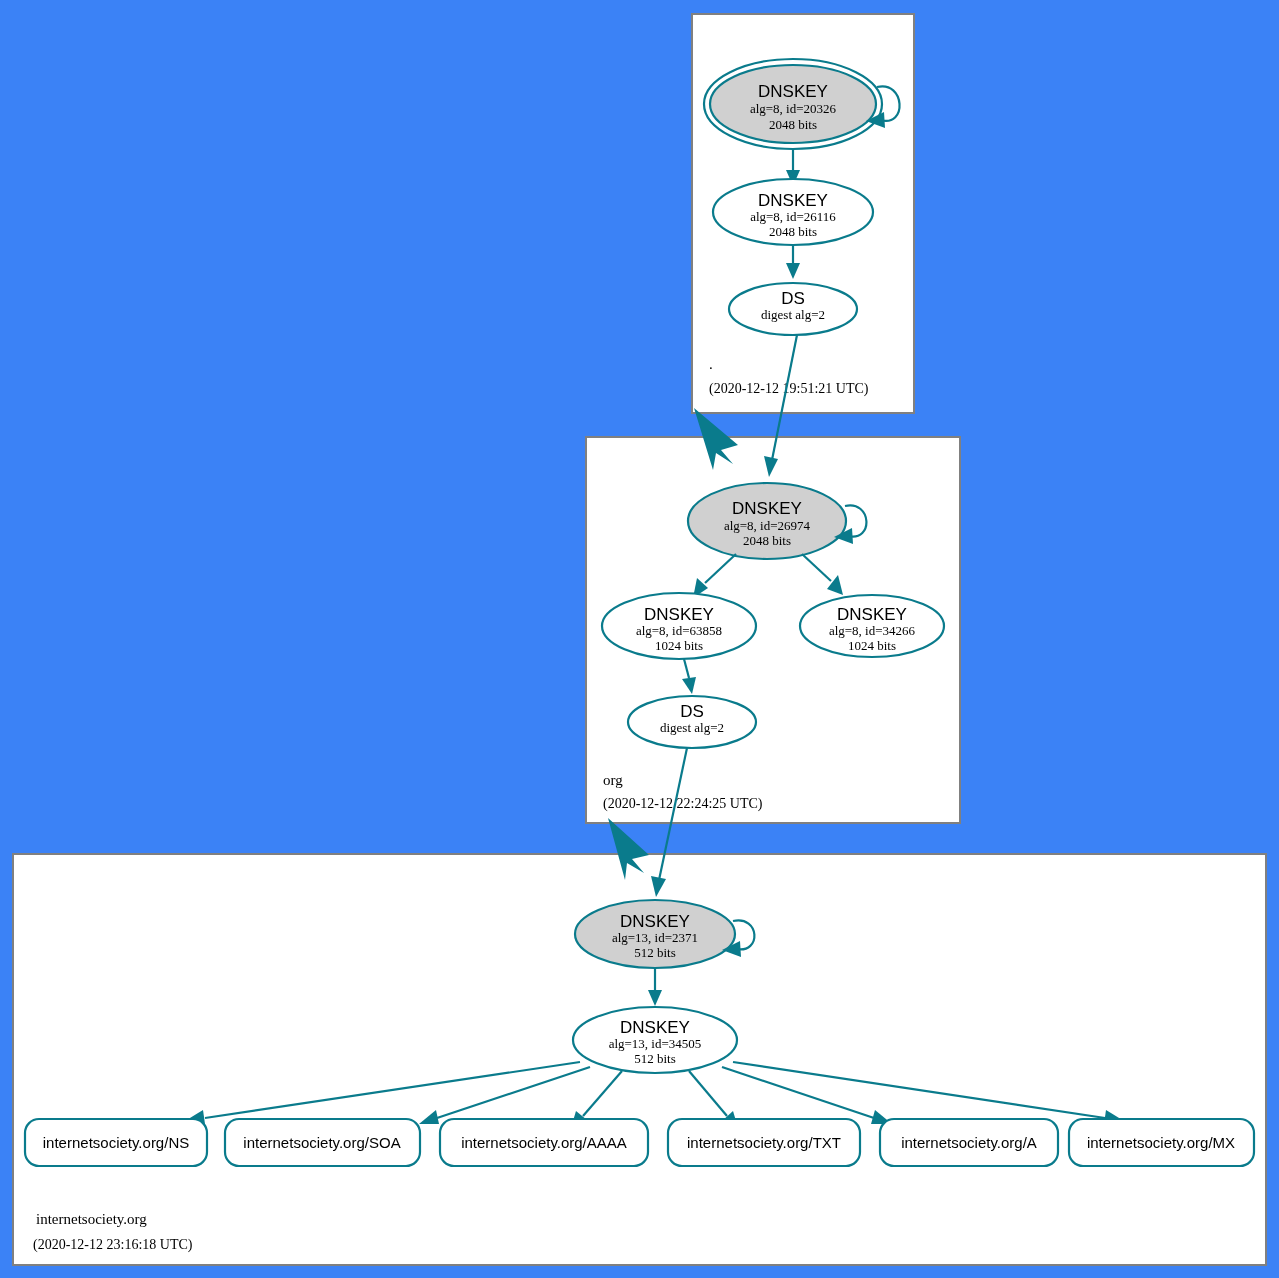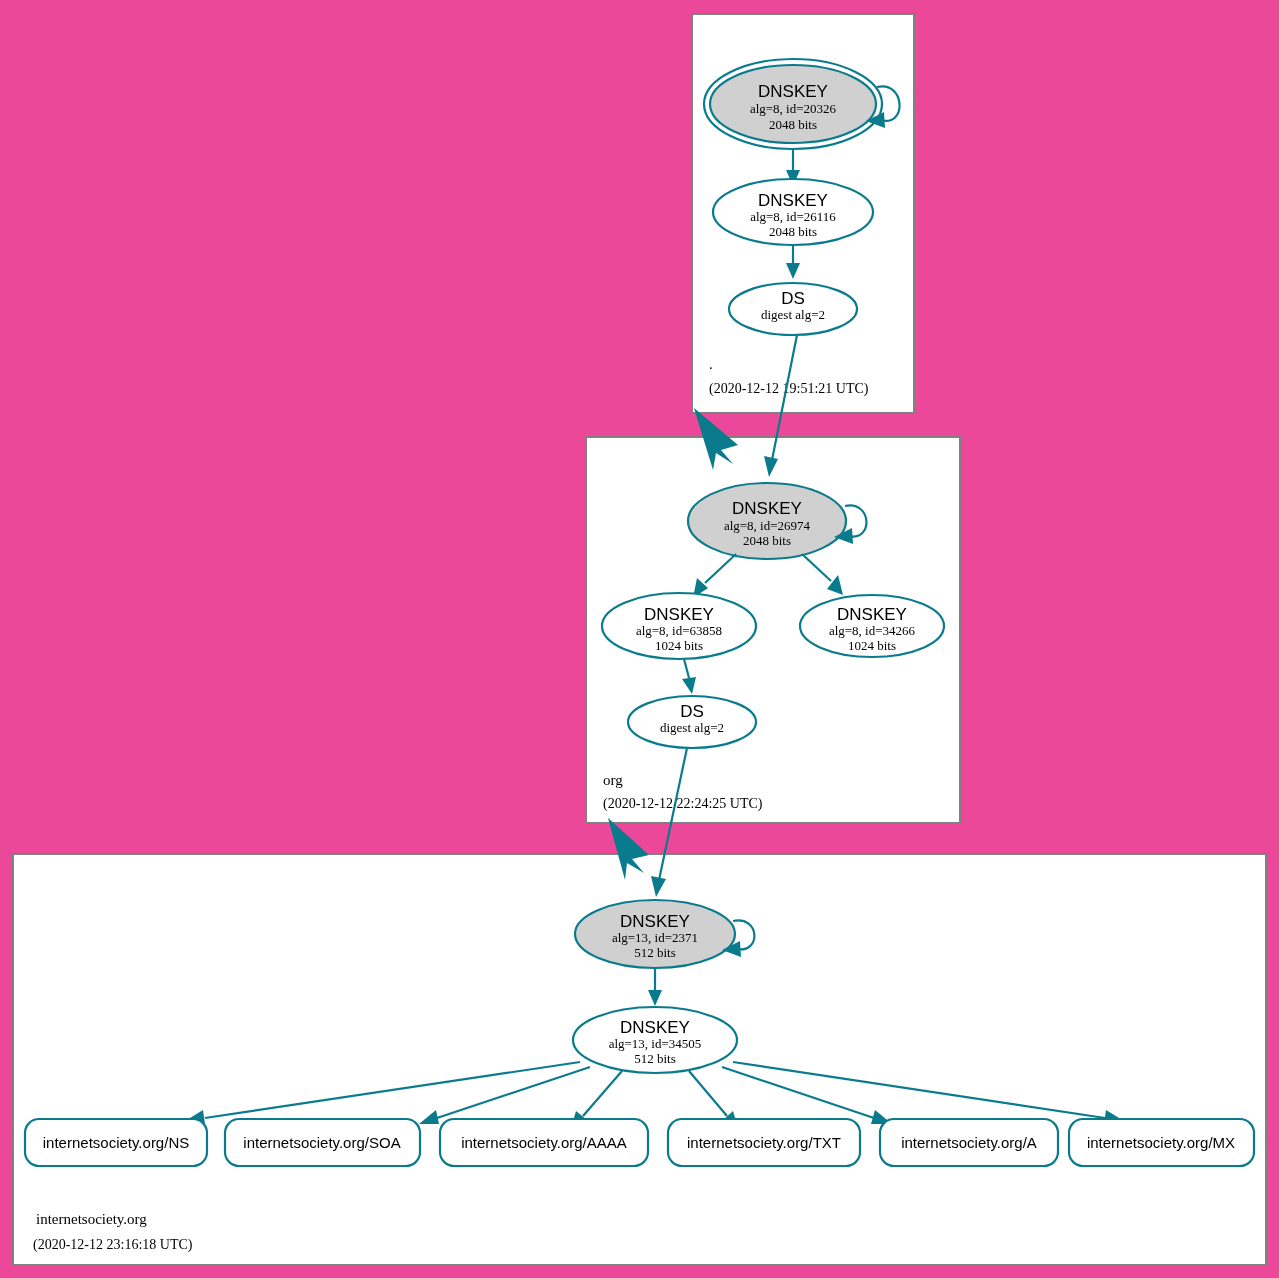--- a/index.html
+++ b/index.html
@@ -4,21 +4,21 @@
 <style>
   html, body {
     margin: 0;
     padding: 0;
     background: #ffffff;
   }
   #stage {
     position: relative;
     width: 1279px;
     height: 1278px;
-    background: #ec4899;
+    background: #3b82f6;
     font-family: "Liberation Sans", sans-serif;
     overflow: hidden;
   }
   svg#graph {
     position: absolute;
     left: 0;
     top: 0;
     width: 1279px;
     height: 1278px;
     display: block;

